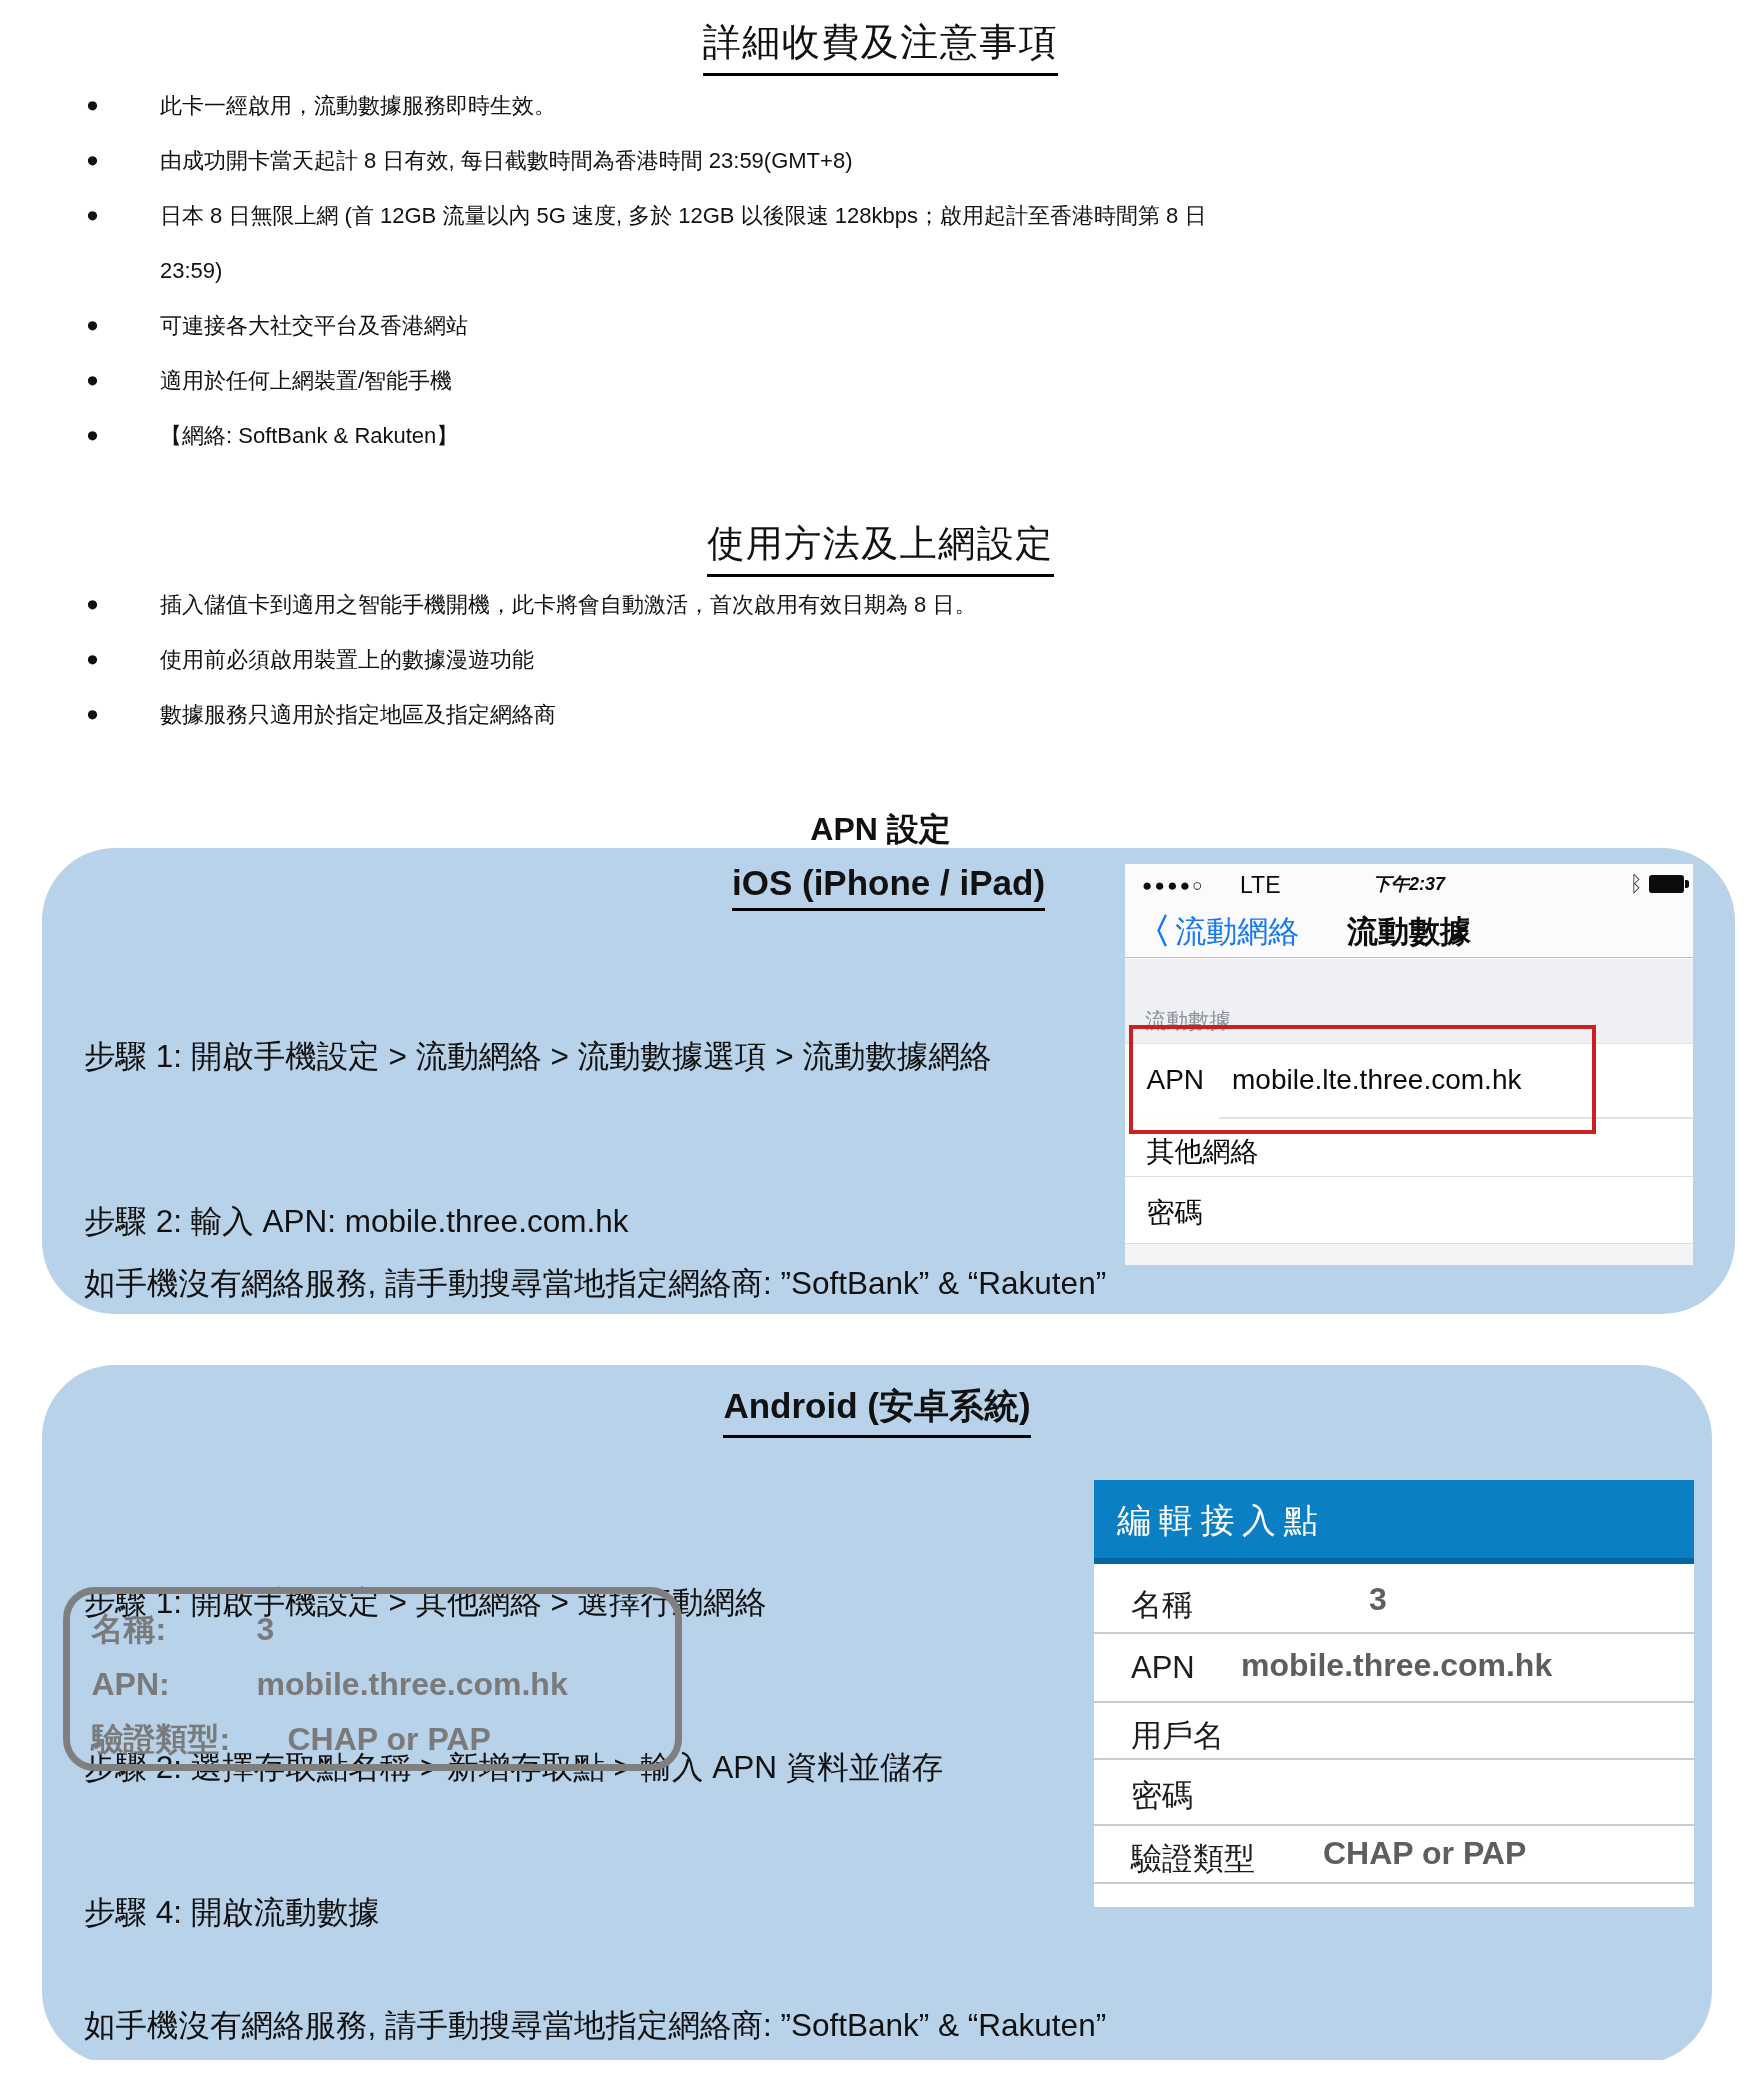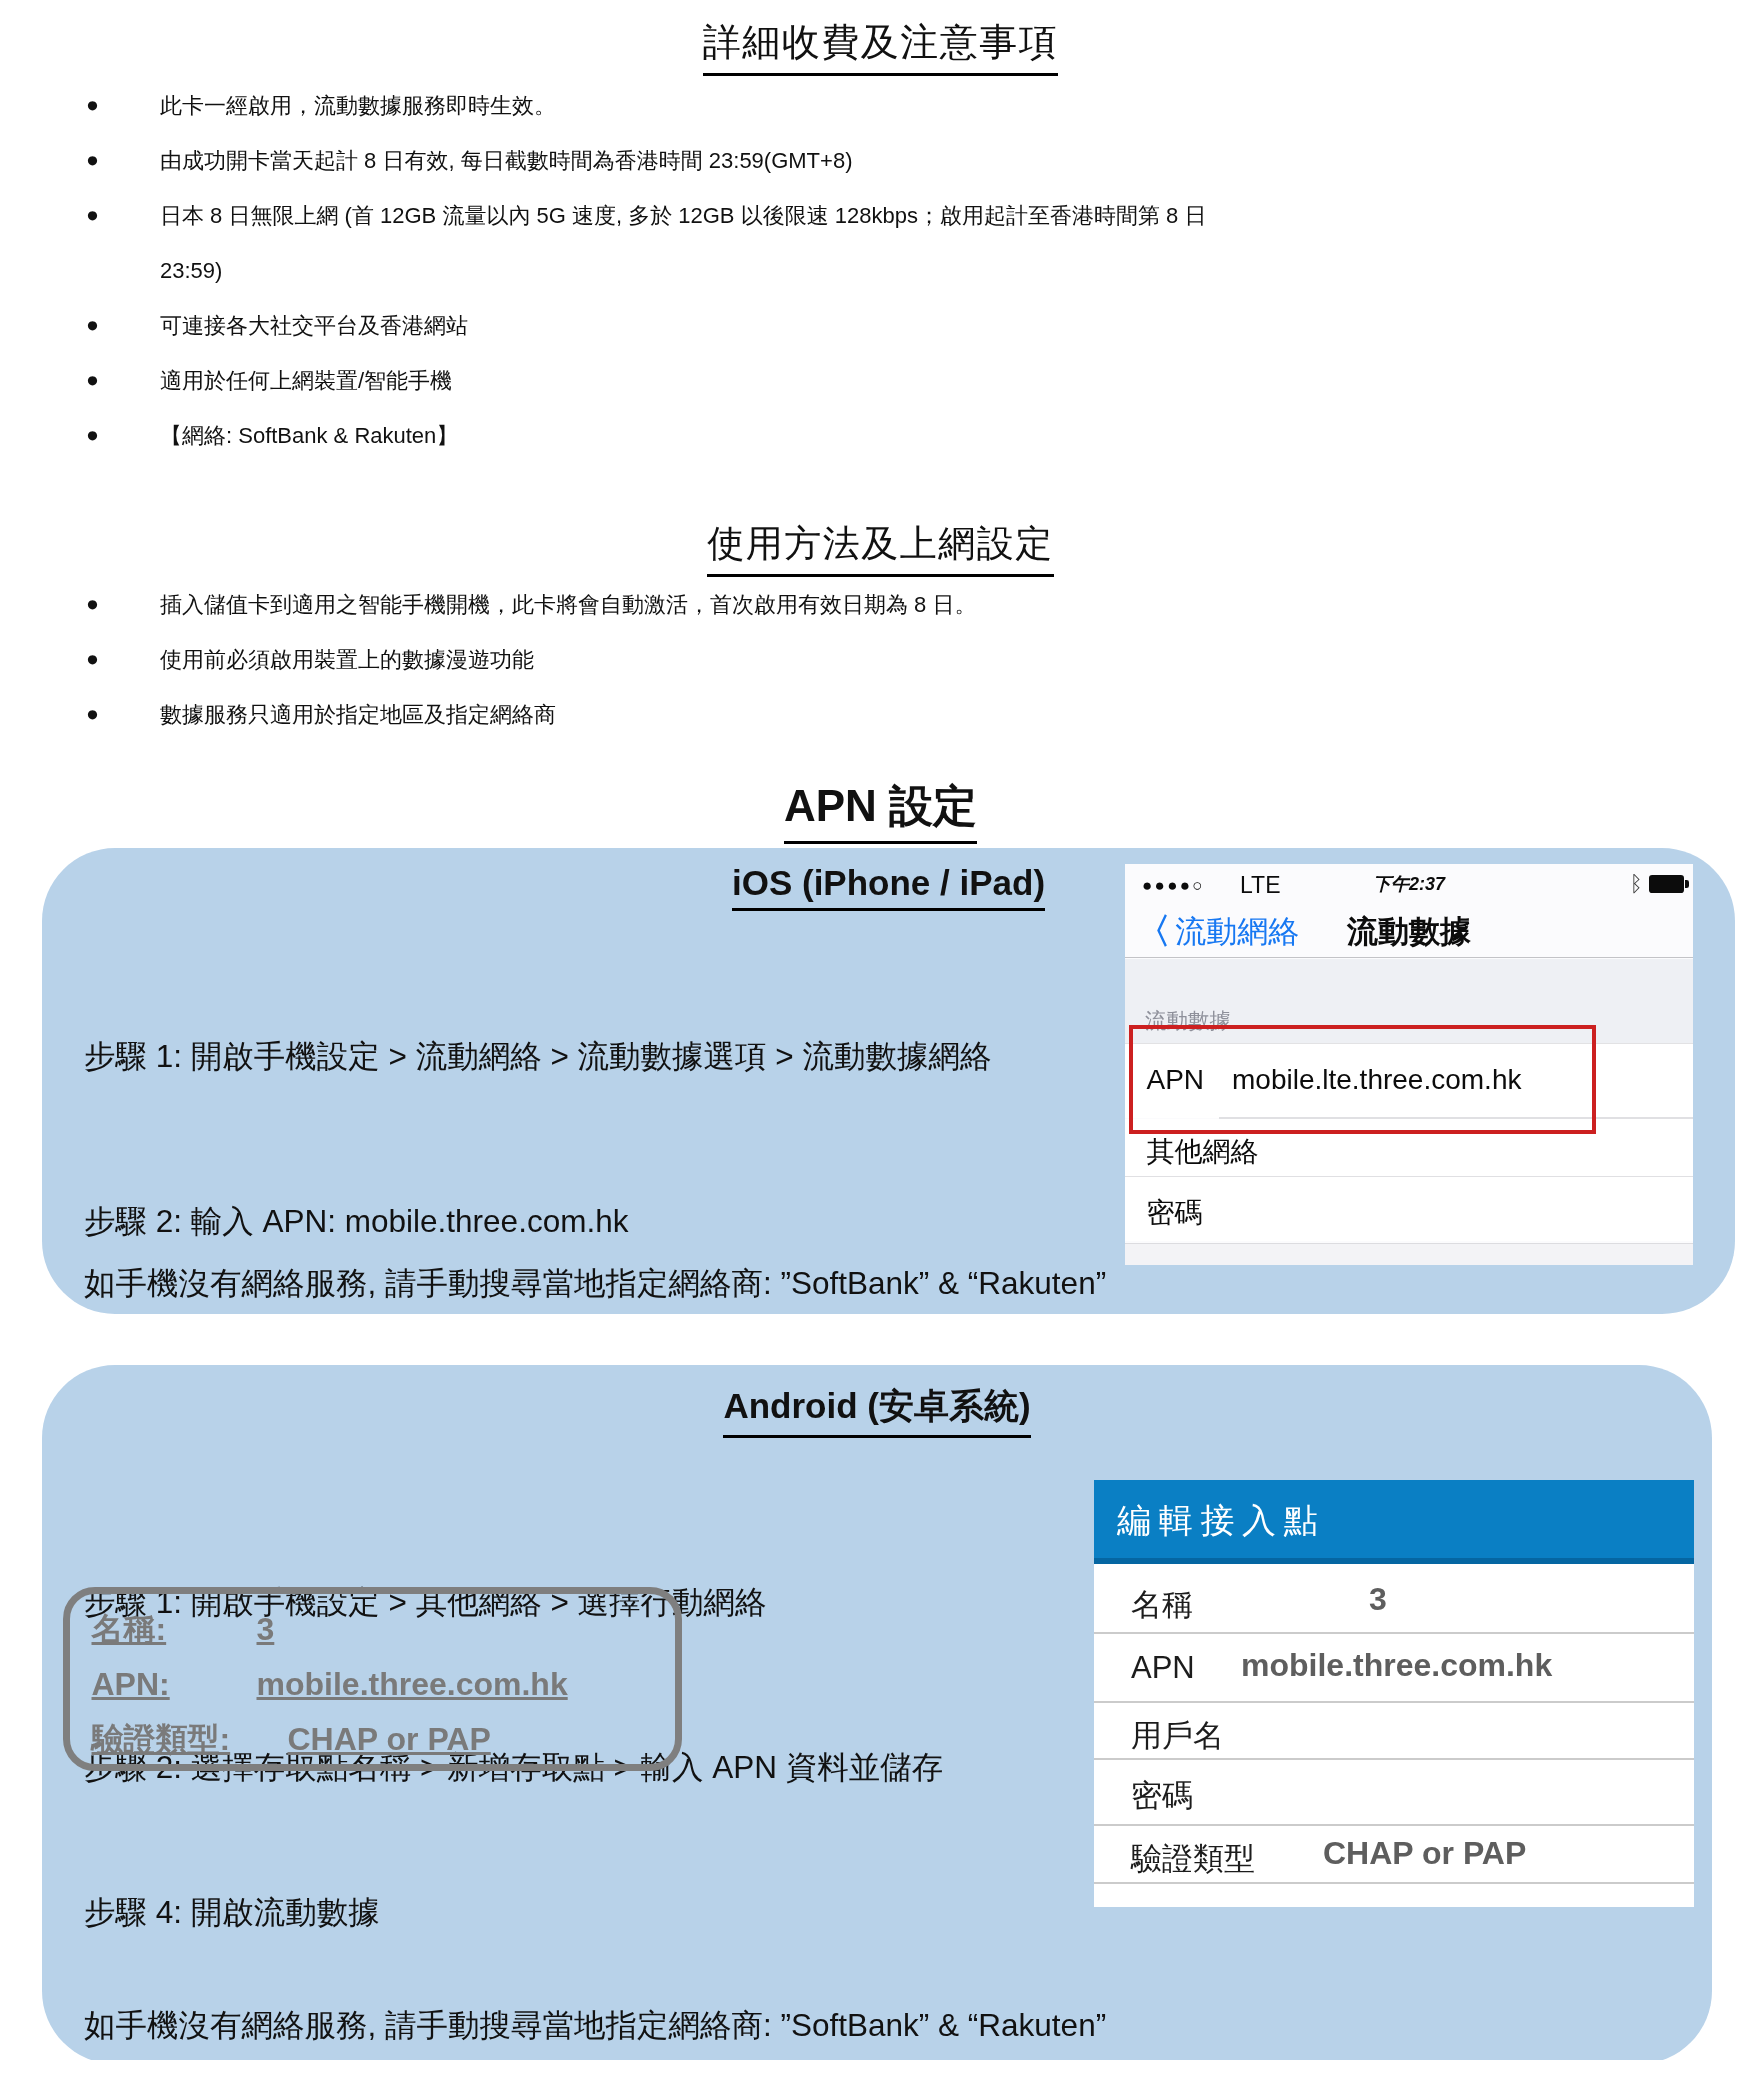--- a/index.html
+++ b/index.html
@@ -6,39 +6,39 @@
   .page{
     position:relative;width:1761px;height:2060px;background:#ffffff;
     font-family:"Liberation Sans", sans-serif;color:#111;overflow:hidden;
   }
   .abs{position:absolute;}
   
   .h-center{left:0;width:100%;text-align:center;}
   .u{display:inline-block;border-bottom:3.1px solid #000;padding-bottom:4.6px;}
   .t1{top:17px;font-size:38px;letter-spacing:1.5px;}
   .t2{top:519px;font-size:37px;letter-spacing:1.5px;}
-  .t3{top:777px;font-size:44px;font-weight:bold;}
+  .t3{top:808px;font-size:32px;font-weight:bold;}
   
   .blist{position:absolute;left:86px;right:57px;margin:0;padding:0;list-style:none;}
   .blist li{display:flex;}
   .bdot{width:74px;font-size:21.5px;line-height:55px;flex:0 0 74px;}
   .btxt{flex:1;font-size:22px;line-height:55px;white-space:pre-wrap;}
   
   .bluebox{position:absolute;background:#b8d2e9;border-radius:73px;}
   .iosbox{left:42px;top:848px;width:1693px;height:466px;}
   .andbox{left:42px;top:1365px;width:1670px;height:699px;}
   .boxtitle{position:absolute;left:0;width:100%;text-align:center;font-size:35px;font-weight:bold;}
   .steps{position:absolute;left:42px;font-size:31.5px;line-height:55px;white-space:pre;}
   .steps div{white-space:pre-wrap;}
   .note{position:absolute;left:42px;right:46px;font-size:31.5px;line-height:55px;}
   
   .graybox{position:absolute;left:21px;top:222px;width:619px;height:184px;
     border:7.7px solid #7f7f7f;border-radius:32px;box-sizing:border-box;
     padding:7.7px 0 0 21.5px;}
-  .graybox .grow{display:flex;line-height:55px;font-size:32px;font-weight:bold;color:#7a7a7a;text-decoration:underline;}
+  .graybox .grow{display:flex;line-height:55px;font-size:32px;font-weight:bold;color:#7a7a7a;}
   .graybox .glabel{min-width:165px;}
   
   .iphone{position:absolute;left:1083px;top:16px;width:568px;height:401px;background:#fbfbfd;overflow:hidden;}
   .ip-status{position:absolute;top:6.1px;left:0;right:0;height:32px;}
   .ip-dots{position:absolute;left:17px;top:6.1px;font-size:17px;letter-spacing:2.3px;color:#0c0c0c;}
   .ip-carrier{position:absolute;left:115px;top:1.5px;font-size:23px;color:#0c0c0c;}
   .ip-time{position:absolute;left:0;width:100%;text-align:center;top:1.5px;font-size:18px;font-weight:bold;color:#0c0c0c;font-style:italic;}
   .ip-right{position:absolute;right:9.2px;top:1.5px;display:flex;align-items:center;gap:6.1px;}
   .ip-bt{font-size:21.5px;color:#3c3c3c;}
   .ip-batt{display:inline-block;width:35px;height:18.4px;background:#0c0c0c;border-radius:3.1px;position:relative;}

